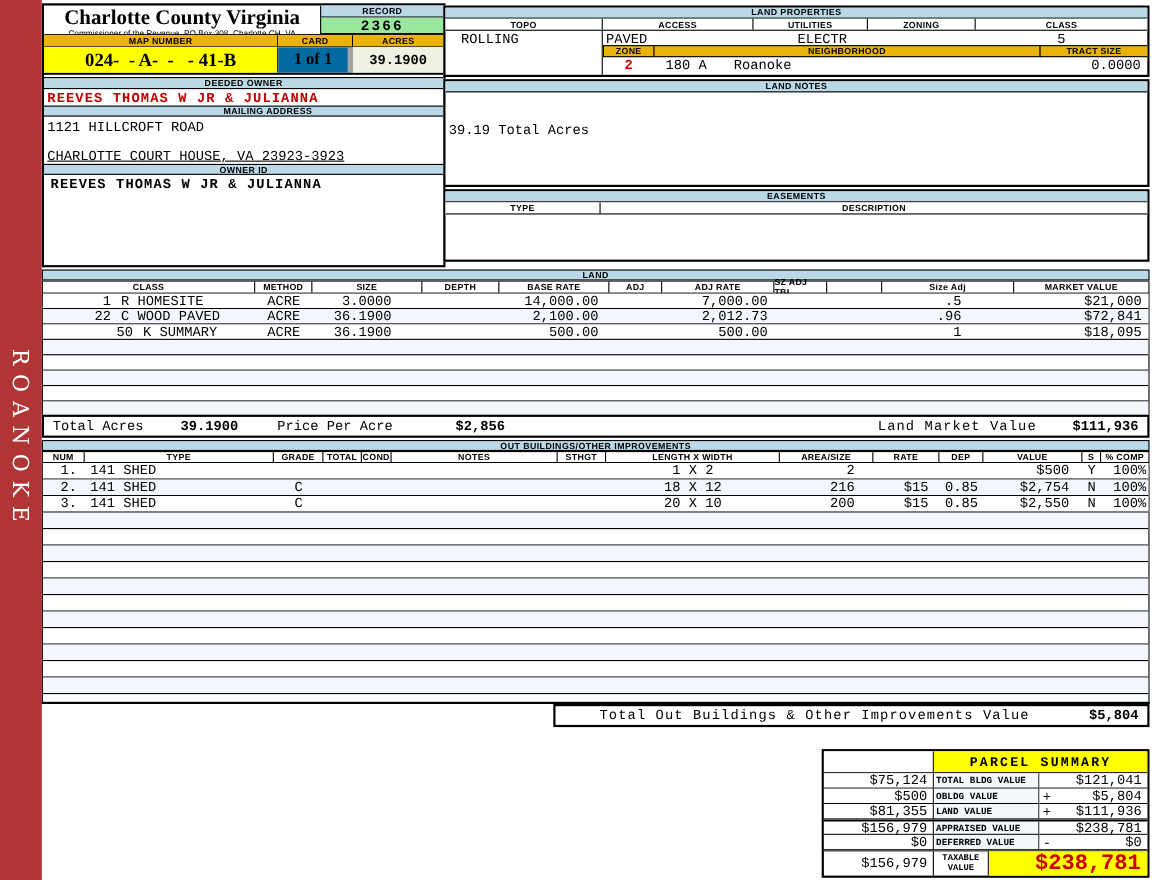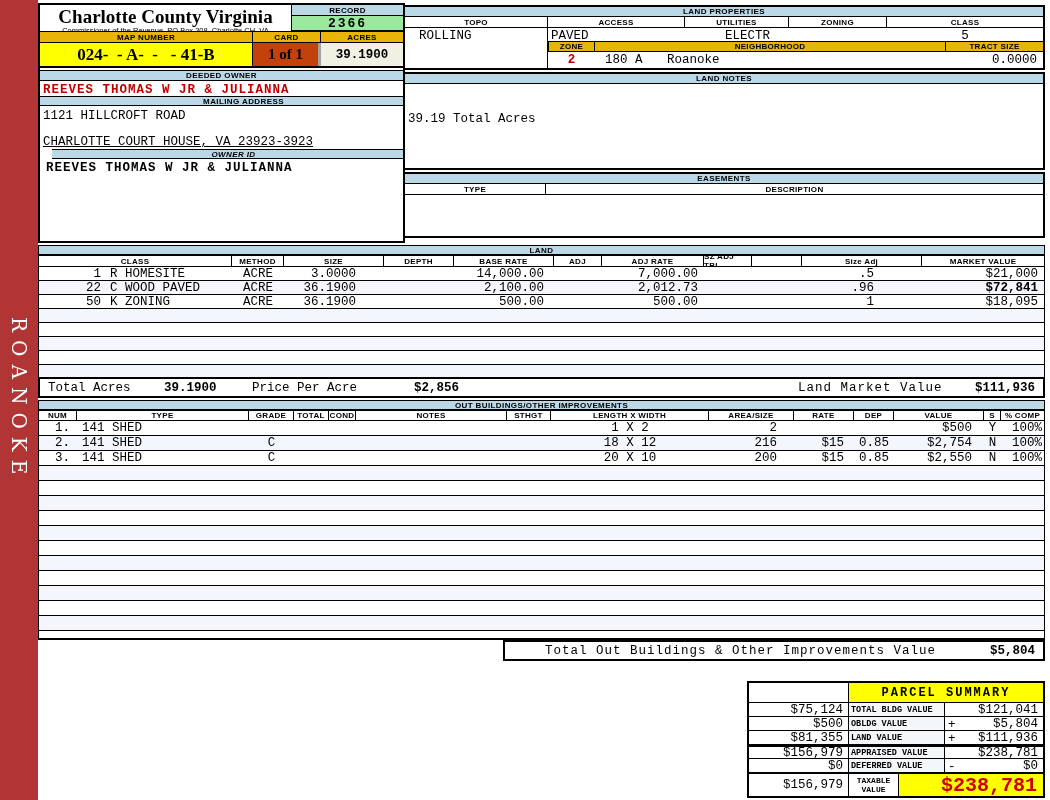--- a/index.html
+++ b/index.html
@@ -64,32 +64,32 @@
     <div class="abs tiny" style="left:251px;top:0;width:112px;height:11px;background:#BBD8E6;border-left:1px solid #000;border-bottom:1px solid #000;display:flex;align-items:center;justify-content:center;">RECORD</div>
     <div class="abs" style="left:251px;top:11px;width:112px;height:15px;background:#9AE79E;border-left:1px solid #000;border-bottom:1px solid #000;display:flex;align-items:center;justify-content:center;font:bold 13px 'Liberation Mono',monospace;letter-spacing:2px;">2366</div>
 
     <div class="abs hrow" style="left:0;top:26px;width:363px;height:12px;border-top:1px solid #000;border-bottom:1px solid #000;">
       <div class="hcell barcell" style="width:213px;">MAP NUMBER</div>
       <div class="hcell barcell" style="width:68px;">CARD</div>
       <div class="hcell barcell" style="width:82px;">ACRES</div>
     </div>
     <div class="abs hrow" style="left:0;top:38px;width:363px;height:25px;border-bottom:2px solid #000;">
       <div style="width:213px;background:#FFFF00;border-right:1px solid #000;display:flex;align-items:center;justify-content:center;font:bold 17px 'Liberation Serif',serif;white-space:pre;">024-  - A-  -   - 41-B</div>
-      <div style="width:68px;background:#c2410c;border-right:3px solid #a3a3a3;display:flex;align-items:center;justify-content:center;font:bold 15px 'Liberation Serif',serif;">1 of 1</div>
+      <div style="width:68px;background:#0369a1;border-right:5px solid #a3a3a3;display:flex;align-items:center;justify-content:center;font:bold 15px 'Liberation Serif',serif;">1 of 1</div>
       <div style="width:82px;background:#F1F1E3;display:flex;align-items:center;justify-content:center;font:bold 12.5px 'Liberation Mono',monospace;">39.1900</div>
     </div>
 
     <div class="abs bar" style="left:0;top:65px;width:363px;height:11px;">DEEDED OWNER</div>
     <div class="abs mono bold red" style="left:3px;top:78px;width:360px;letter-spacing:1px;">REEVES THOMAS W JR &amp; JULIANNA</div>
 
     <div class="abs bar" style="left:0;top:91px;width:363px;height:10px;padding-left:44px;">MAILING ADDRESS</div>
     <div class="abs mono" style="left:3px;top:104px;">1121 HILLCROFT ROAD</div>
     <div class="abs mono" style="left:3px;top:130px;text-decoration:underline;">CHARLOTTE COURT HOUSE, VA 23923-3923</div>
 
-    <div class="abs bar" style="left:12px;top:144px;width:363px;height:10px;font-style:italic;">OWNER ID</div>
+    <div class="abs bar" style="left:0;top:144px;width:363px;height:10px;">OWNER ID</div>
     <div class="abs mono bold" style="left:6px;top:156px;letter-spacing:1px;">REEVES THOMAS W JR &amp; JULIANNA</div>
   </div>
 
   <div class="abs box2" style="left:403px;top:5px;width:642px;height:65px;">
     <div class="abs bar" style="left:0;top:0;width:638px;height:10px;border-top:none;">LAND PROPERTIES</div>
     <div class="abs hrow" style="left:0;top:10px;width:638px;height:11px;border-bottom:1px solid #000;">
       <div class="hcell" style="width:143px;">TOPO</div>
       <div class="hcell" style="width:137px;">ACCESS</div>
       <div class="hcell" style="width:104px;">UTILITIES</div>
       <div class="hcell" style="width:98px;">ZONING</div>
@@ -159,24 +159,24 @@
       <div class="cell" style="width:193px;"><span style="display:inline-block;width:62px;text-align:right;">22</span><span style="margin-left:9px;">C WOOD PAVED</span></div>
       <div class="cell c-c" style="width:52px;">ACRE</div>
       <div class="cell c-r" style="width:100px;padding-right:28px;">36.1900</div>
       <div class="cell" style="width:70px;"></div>
       <div class="cell c-r" style="width:100px;padding-right:10px;">2,100.00</div>
       <div class="cell" style="width:48px;"></div>
       <div class="cell c-r" style="width:102px;padding-right:6px;">2,012.73</div>
       <div class="cell" style="width:48px;"></div>
       <div class="cell" style="width:50px;"></div>
       <div class="cell c-r" style="width:120px;padding-right:48px;">.96</div>
-      <div class="cell c-r" style="width:122px;padding-right:6px;font-weight:bold;">$72,841</div>
+      <div class="cell c-r" style="width:122px;padding-right:6px;">$72,841</div>
     </div>
       <div class="lrow">
-      <div class="cell" style="width:193px;"><span style="display:inline-block;width:62px;text-align:right;">50</span><span style="margin-left:9px;">K ZONING</span></div>
+      <div class="cell" style="width:193px;padding-left:20px;"><span style="display:inline-block;width:62px;text-align:right;">50</span><span style="margin-left:9px;">K SUMMARY</span></div>
       <div class="cell c-c" style="width:52px;">ACRE</div>
       <div class="cell c-r" style="width:100px;padding-right:28px;">36.1900</div>
       <div class="cell" style="width:70px;"></div>
       <div class="cell c-r" style="width:100px;padding-right:10px;">500.00</div>
       <div class="cell" style="width:48px;"></div>
       <div class="cell c-r" style="width:102px;padding-right:6px;">500.00</div>
       <div class="cell" style="width:48px;"></div>
       <div class="cell" style="width:50px;"></div>
       <div class="cell c-r" style="width:120px;padding-right:48px;">1</div>
       <div class="cell c-r" style="width:122px;padding-right:6px;">$18,095</div>

